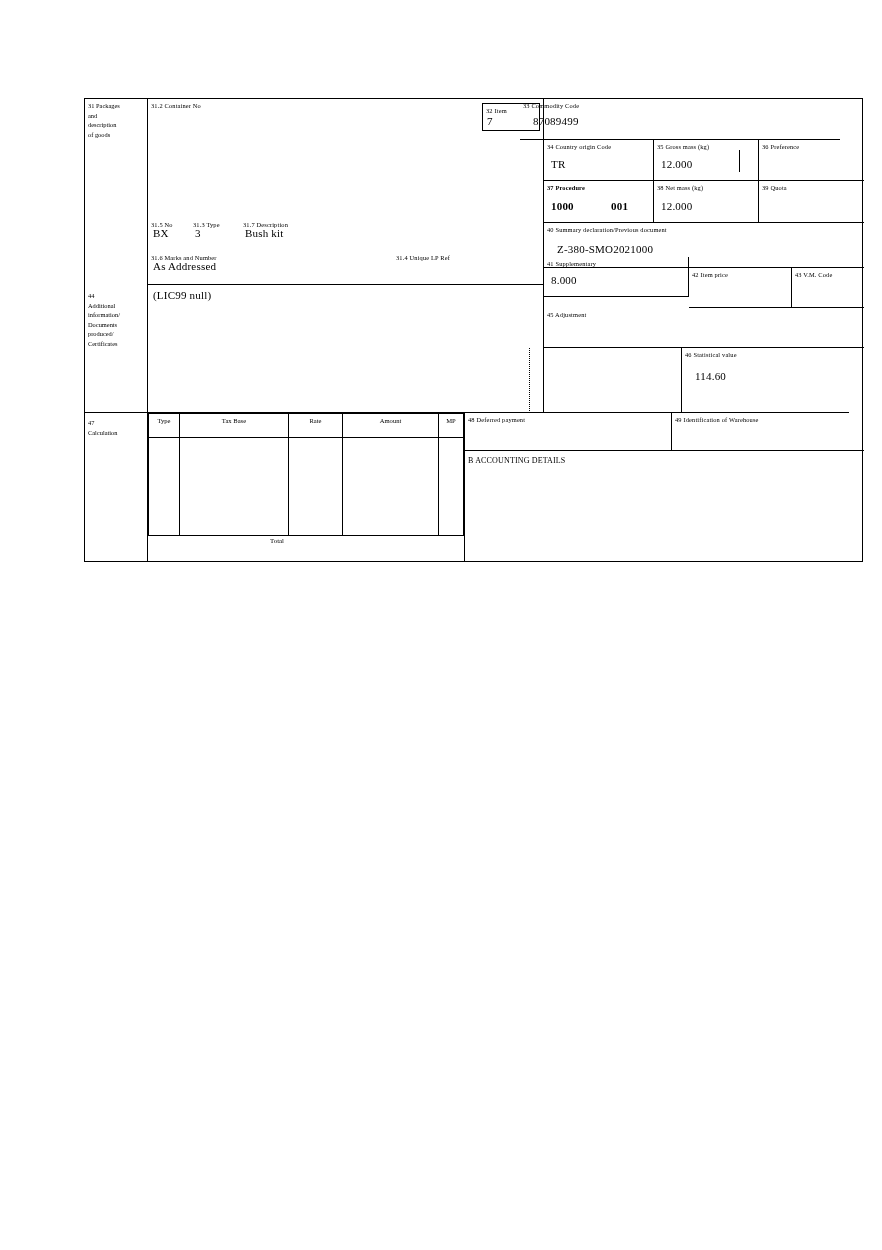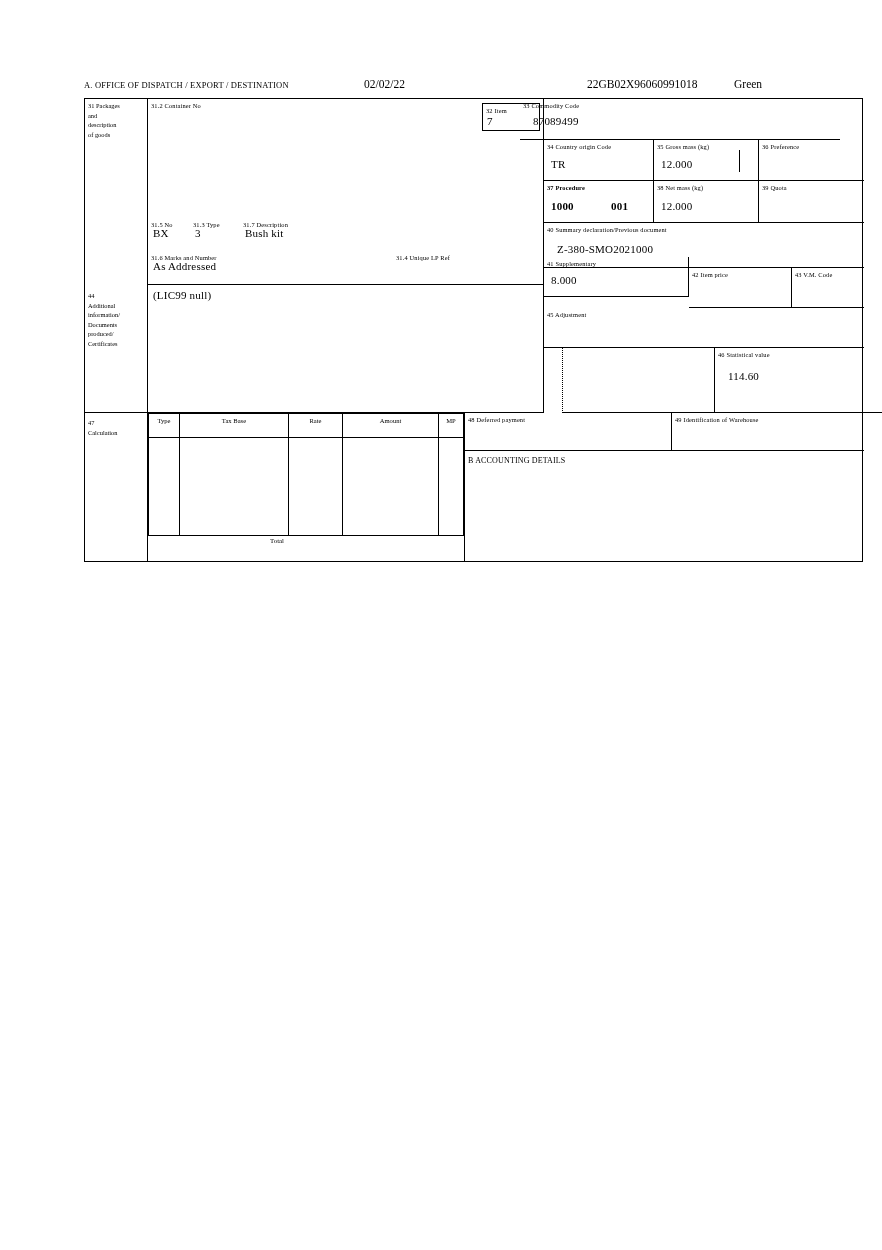--- a/index.html
+++ b/index.html
@@ -103,26 +103,20 @@
     font-size: 6.8px;
     text-align: center;
     padding-top: 2px;
   }
 </style>
 </head>
 <body>
 
 <div class="page">
 
-  <div class="hdr">
-    <div class="hdr-left">A.  OFFICE OF DISPATCH / EXPORT / DESTINATION</div>
-    <div class="hdr-date">02/02/22</div>
-    <div class="hdr-mrn">22GB02X96060991018</div>
-    <div class="hdr-lane">Green</div>
-  </div>
 
   <div class="frame">
 
     <div class="cell br" style="left:0; top:0; width:63px; height:186px;">
       <div class="leftlabel">31 Packages</div>
       <div class="leftlabel" style="padding-top:0">and</div>
       <div class="leftlabel" style="padding-top:0">description</div>
       <div class="leftlabel" style="padding-top:0">of goods</div>
     </div>
 
@@ -211,21 +205,21 @@
 
     <div class="cell br bb" style="left:63px; top:186px; width:396px; height:128px;">
       <div class="val" style="position:absolute; left:0px; top:4px;">(LIC99 null)</div>
     </div>
 
     <div class="cell bb" style="left:459px; top:209px; width:320px; height:40px;">
       <div class="lbl">45 Adjustment</div>
       <div class="val" style="position:absolute; left:2px; top:17px;"></div>
     </div>
 
-    <div class="cell" style="left:477px; top:249px; width:320px; height:65px; border-bottom:1px solid #000;">
+    <div class="cell" style="left:444px; top:249px; width:320px; height:65px; border-bottom:1px solid #000;">
 
       <div style="position:absolute; left:0px; top:0; width:0; height:65px; border-left:1px dotted #000;"></div>
 
       <div class="cell bl" style="left:152px; top:0; width:168px; height:65px;">
         <div class="lbl">46 Statistical value</div>
         <div class="val" style="position:absolute; left:8px; top:22px;">114.60</div>
       </div>
     </div>
 
     <div class="cell br" style="left:0; top:314px; width:63px; height:149px;">

